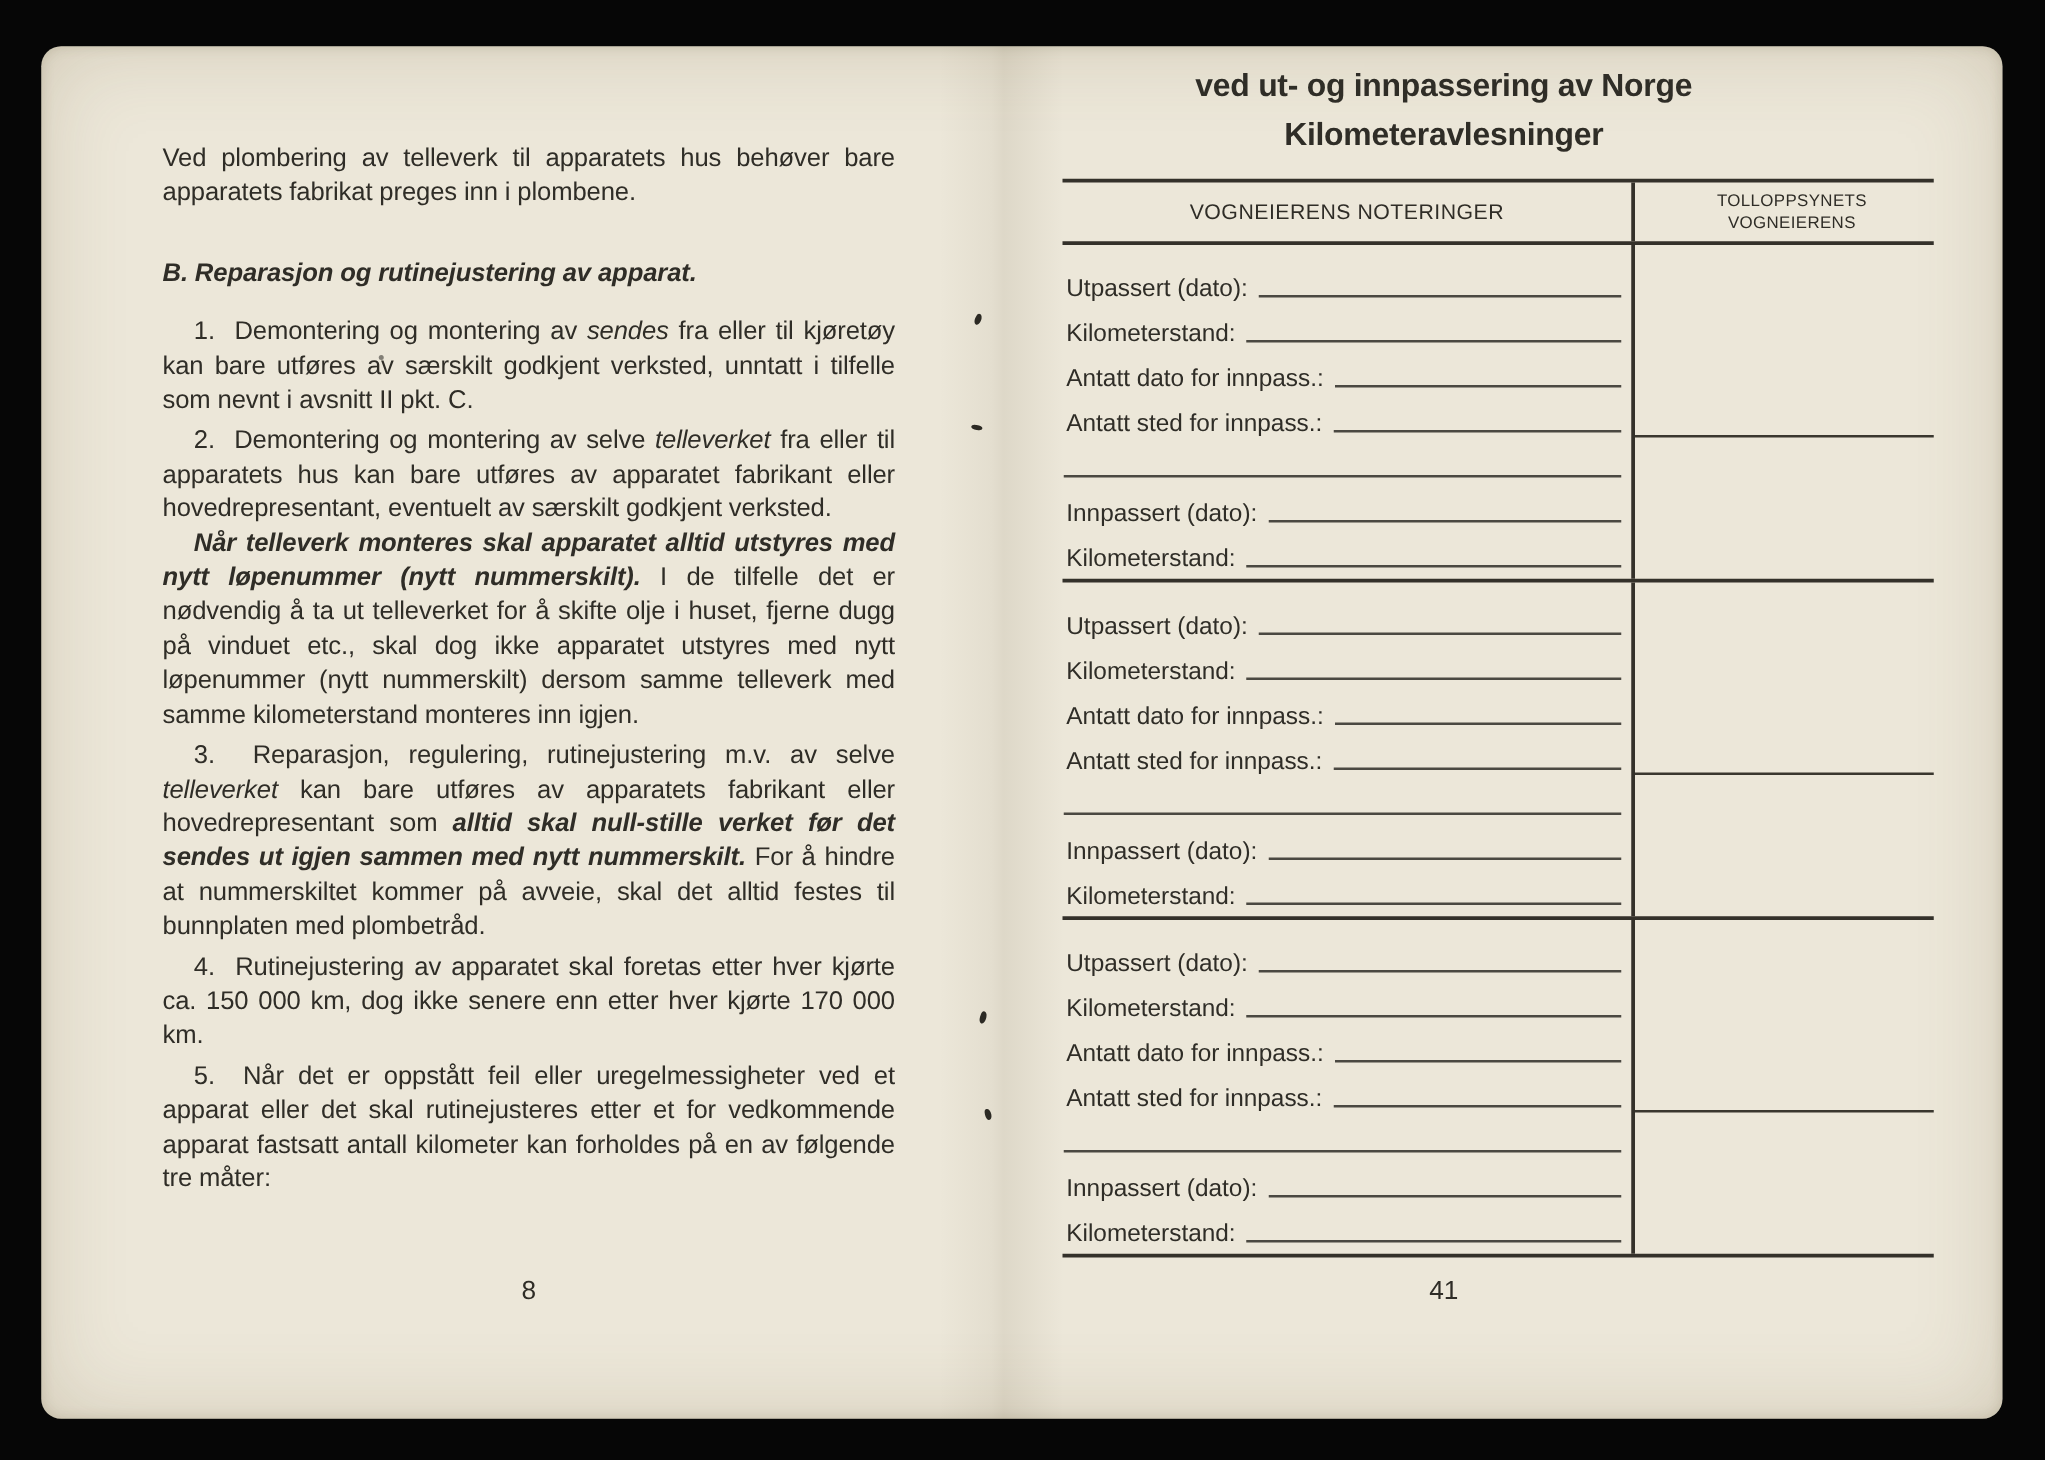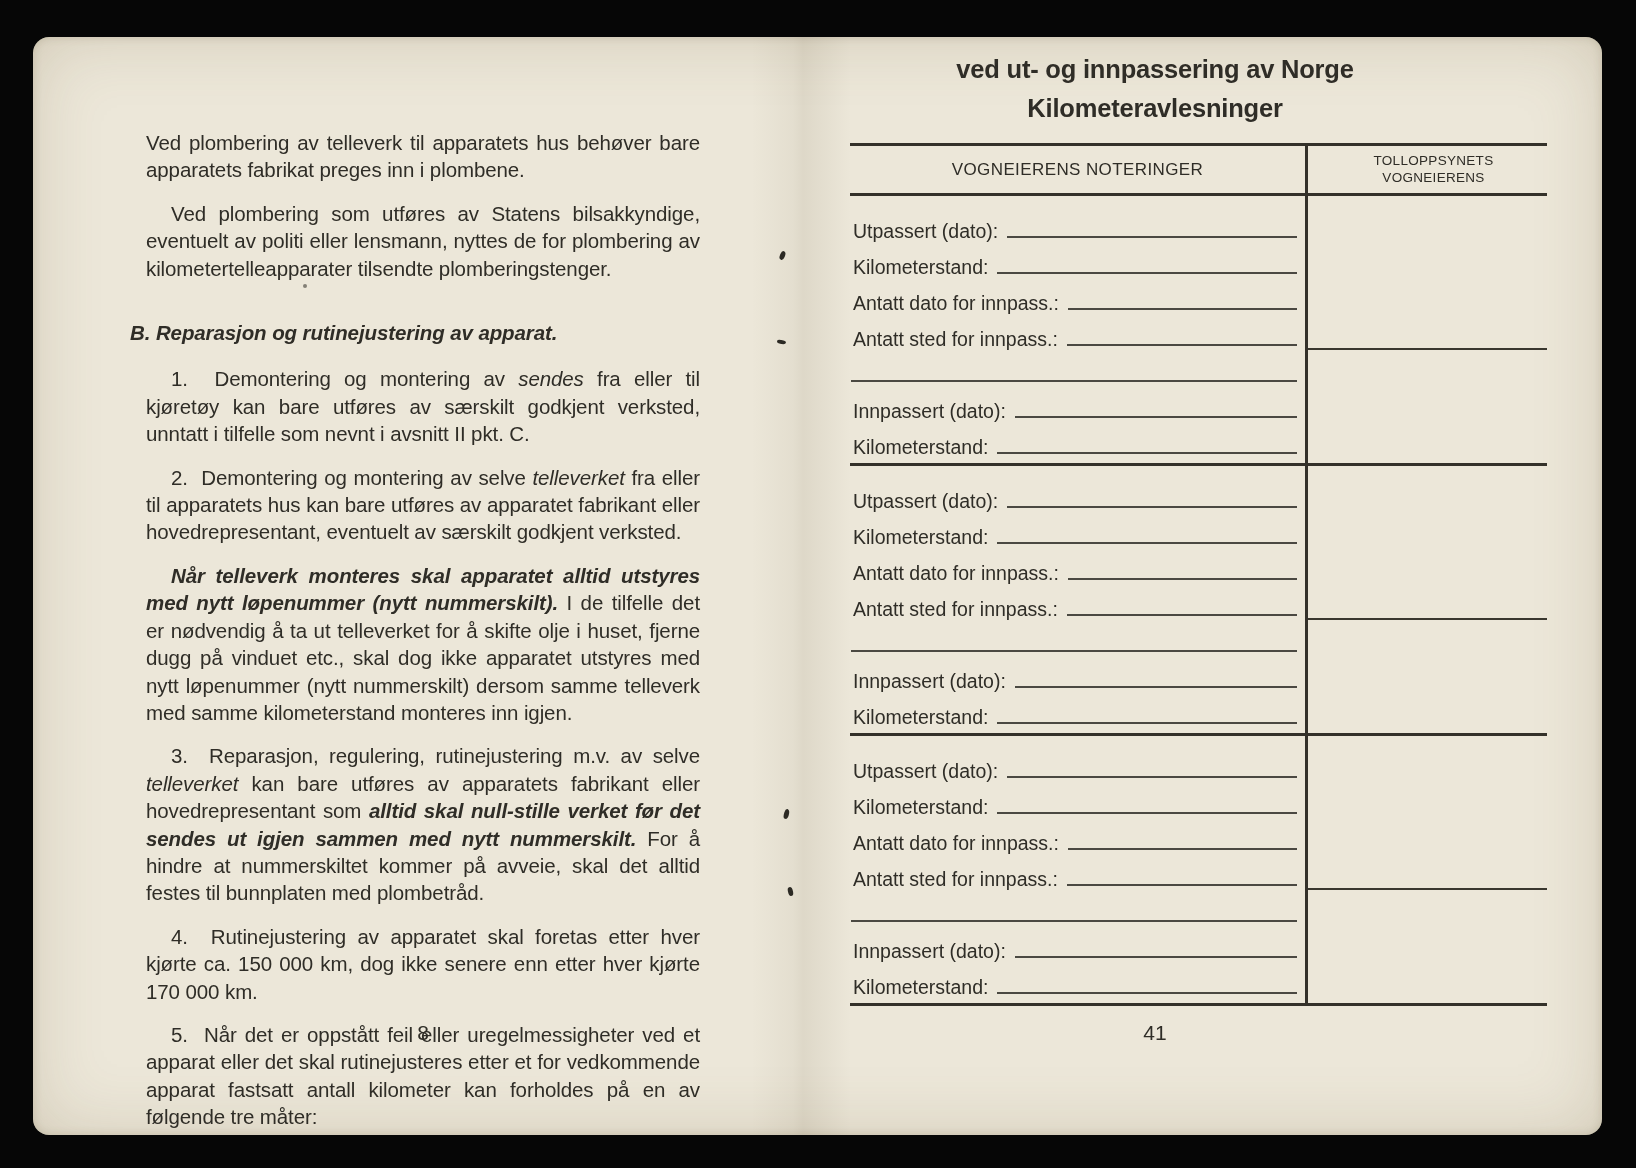--- a/index.html
+++ b/index.html
@@ -8,21 +8,21 @@
   .paper{position:absolute;left:33px;top:37px;width:1569px;height:1098px;
          background:#ece7d9;border-radius:16px;color:#2f2d27;
          box-shadow:inset 0 0 70px rgba(110,92,50,.20), inset 0 0 10px rgba(80,65,35,.18);}
   .gutter-shade{position:absolute;left:718px;top:0;width:100px;height:100%;
          background:linear-gradient(90deg, rgba(96,82,52,0) 0%, rgba(96,82,52,.06) 42%,
                     rgba(96,82,52,.10) 52%, rgba(96,82,52,0) 100%);}
 
   
   .left-text{position:absolute;left:97px;top:76px;width:586px;
          font-size:20.5px;line-height:27.4px;text-align:justify;letter-spacing:-0.1px;}
-  .left-text p{margin:16px;}
+  .left-text p{margin:0;}
   .left-text p.gap{margin-top:5px;}
   .left-text p.indent{text-indent:25px;}
   .left-text p.heading{margin:37px 0 19px;font-weight:bold;text-indent:0;text-align:left;}
   .left-text .bold{font-weight:bold;font-style:italic;}
   .left-text .italic{font-style:italic;}
 
   .pagenum{position:absolute;font-size:21px;text-align:center;}
   .pagenum-left{left:97px;width:586px;top:984px;}
   .pagenum-right{left:797px;width:650px;top:984px;}
 
@@ -58,21 +58,20 @@
 </style>
 </head>
 <body>
 
 <div class="stage">
   <div class="paper">
     <div class="gutter-shade"></div>
 
     <div class="left-text" id="left-text">
         <p class=""><span>Ved plombering av telleverk til apparatets hus behøver bare apparatets fabrikat preges inn i plombene.</span></p>
-        <p class=" indent"><span>Ved plombering som utføres av Statens bilsakkyndige, eventuelt av politi eller lensmann, nyttes de for plombering av kilometertelleapparater tilsendte plomberingstenger.</span></p>
         <p class="heading gap"><span class="bold">B. Reparasjon og rutinejustering av apparat.</span></p>
         <p class=" indent gap"><span>1.&nbsp; Demontering og montering av </span><span class="italic">sendes</span><span> fra eller til kjøretøy kan bare utføres av særskilt godkjent verksted, unntatt i tilfelle som nevnt i avsnitt II pkt. C.</span></p>
         <p class=" indent gap"><span>2.&nbsp; Demontering og montering av selve </span><span class="italic">telleverket</span><span> fra eller til apparatets hus kan bare utføres av apparatet fabrikant eller hovedrepresentant, eventuelt av særskilt godkjent verksted.</span></p>
         <p class=" indent"><span class="bold">Når telleverk monteres skal apparatet alltid utstyres med nytt løpenummer (nytt nummerskilt).</span><span> I de tilfelle det er nødvendig å ta ut telleverket for å skifte olje i huset, fjerne dugg på vinduet etc., skal dog ikke apparatet utstyres med nytt løpenummer (nytt nummerskilt) dersom samme telleverk med samme kilometerstand monteres inn igjen.</span></p>
         <p class=" indent gap"><span>3.&nbsp; Reparasjon, regulering, rutinejustering m.v. av selve </span><span class="italic">telleverket</span><span> kan bare utføres av apparatets fabrikant eller hovedrepresentant som </span><span class="bold">alltid skal null-stille verket før det sendes ut igjen sammen med nytt nummerskilt.</span><span> For å hindre at nummerskiltet kommer på avveie, skal det alltid festes til bunnplaten med plombetråd.</span></p>
         <p class=" indent gap"><span>4.&nbsp; Rutinejustering av apparatet skal foretas etter hver kjørte ca. 150 000 km, dog ikke senere enn etter hver kjørte 170 000 km.</span></p>
         <p class=" indent gap"><span>5.&nbsp; Når det er oppstått feil eller uregelmessigheter ved et apparat eller det skal rutinejusteres etter et for vedkommende apparat fastsatt antall kilometer kan forholdes på en av følgende tre måter:</span></p>
       </div>
     <div class="pagenum pagenum-left">8</div>
 

